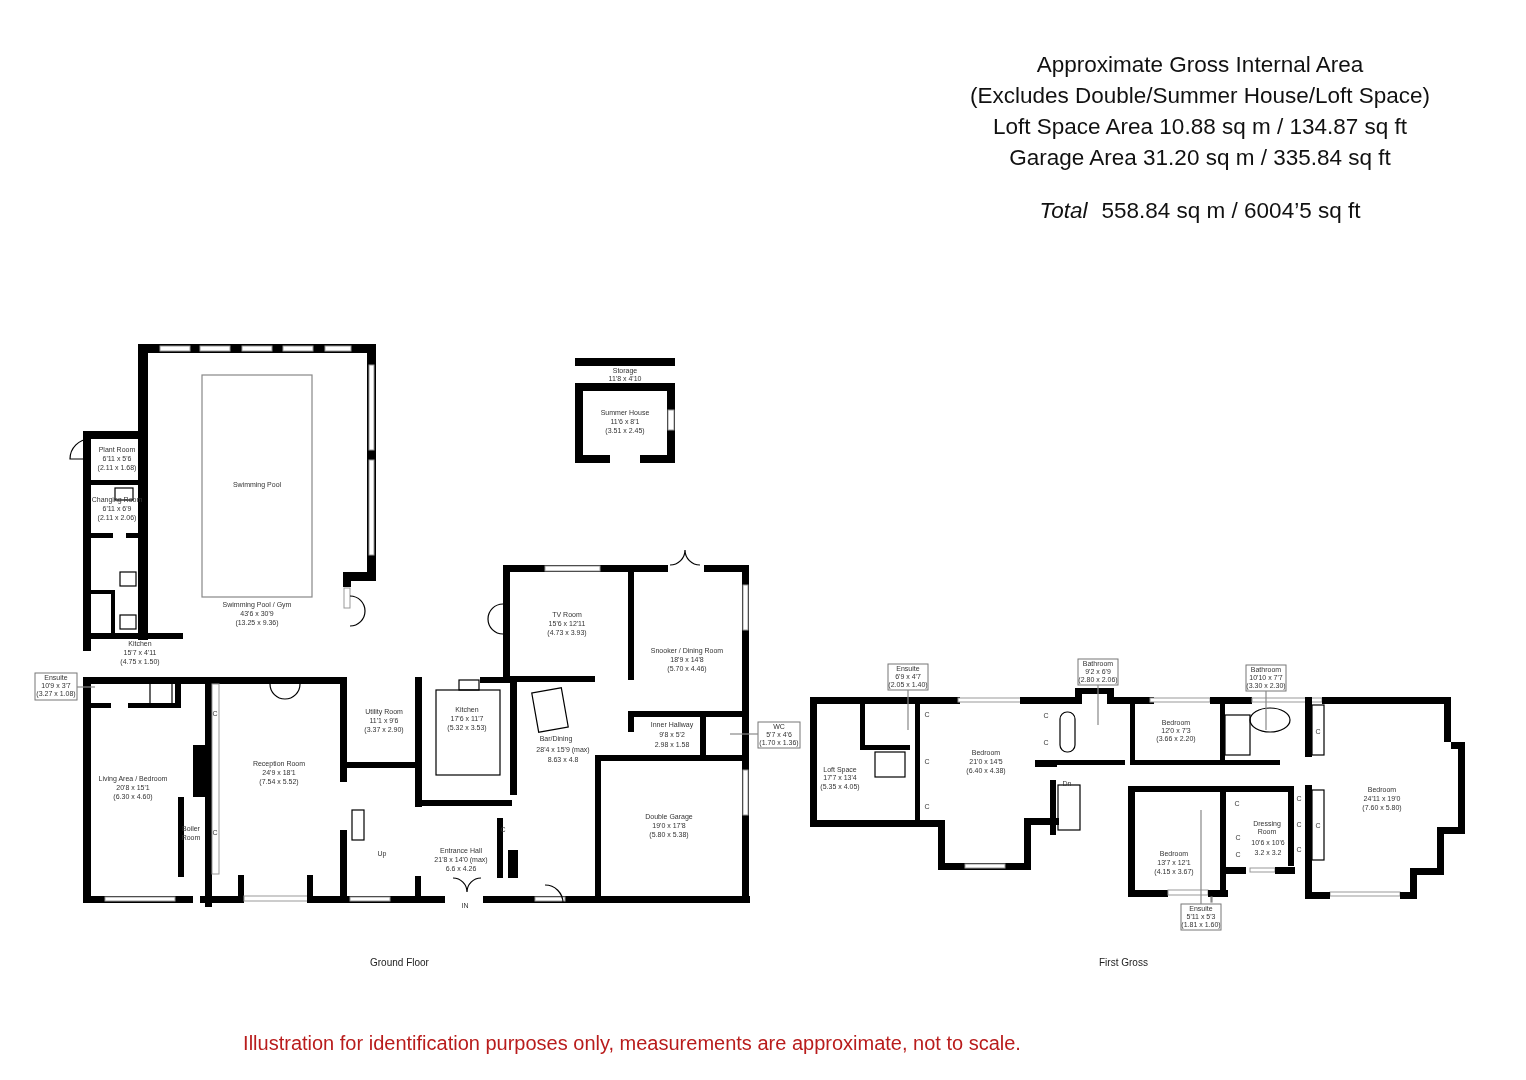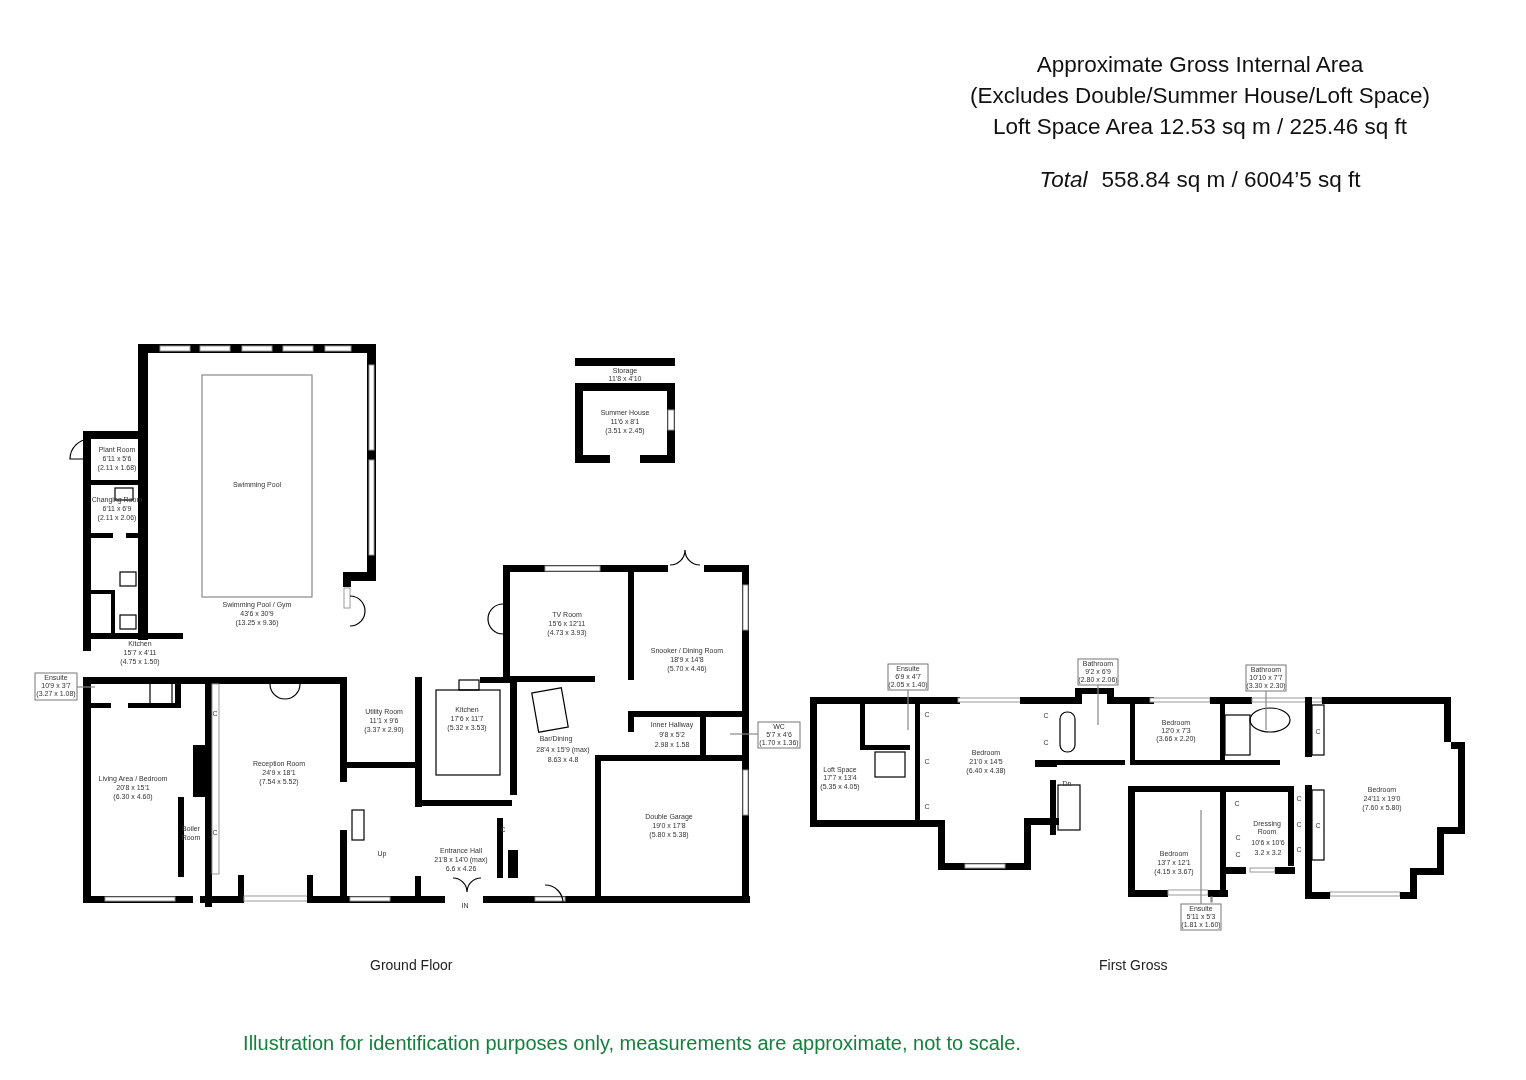--- a/index.html
+++ b/index.html
@@ -8,30 +8,31 @@
   .area-block .line { display:block; white-space:nowrap; }
   .area-block .total { margin-top:22px; display:block; }
   .area-block .total .lbl { margin-right:14px;font-style:italic; }
   svg.plan { position:absolute; left:0; top:0; }
   .wall { fill:#000; }
   .thin { fill:none; stroke:#000; stroke-width:1.2; }
   .grey { fill:none; stroke:#888; stroke-width:1.2; }
   .win { fill:#fff; stroke:#999; stroke-width:1; }
   .rl { font-family:"Liberation Sans", sans-serif; font-size:7px; fill:#333; text-anchor:middle; }
   .tag { fill:#fff; stroke:#777; stroke-width:1; }
-  .floor-label { position:absolute; font-size:14px; color:#222; }
-  .disclaimer { position:absolute; left:0; width:1264px; top:1032px; text-align:center; font-size:20px; color:#15803d; }
+  .floor-label { position:absolute; font-size:10px; color:#222; }
+  .disclaimer { position:absolute; left:0; width:1264px; top:1032px; text-align:center; font-size:20px; color:#b91c1c; }
 </style>
 </head>
 <body>
 
 <div class="area-block">
   <span class="line">Approximate Gross Internal Area</span>
   <span class="line">(Excludes Double/Summer House/Loft Space)</span>
-  <span class="line">Loft Space Area 12.53 sq m / 225.46 sq ft</span>
+  <span class="line">Loft Space Area 10.88 sq m / 134.87 sq ft</span>
+  <span class="line">Garage Area 31.20 sq m / 335.84 sq ft</span>
   <span class="line total">
     <span class="lbl">Total</span><span>558.84 sq m / 6004’5 sq ft</span>
   </span>
 </div>
 
 <svg class="plan" width="1526" height="1080" viewBox="0 0 1526 1080">
 
   <g>
 
     <rect class="wall" x="138" y="344" width="10" height="296"></rect>

